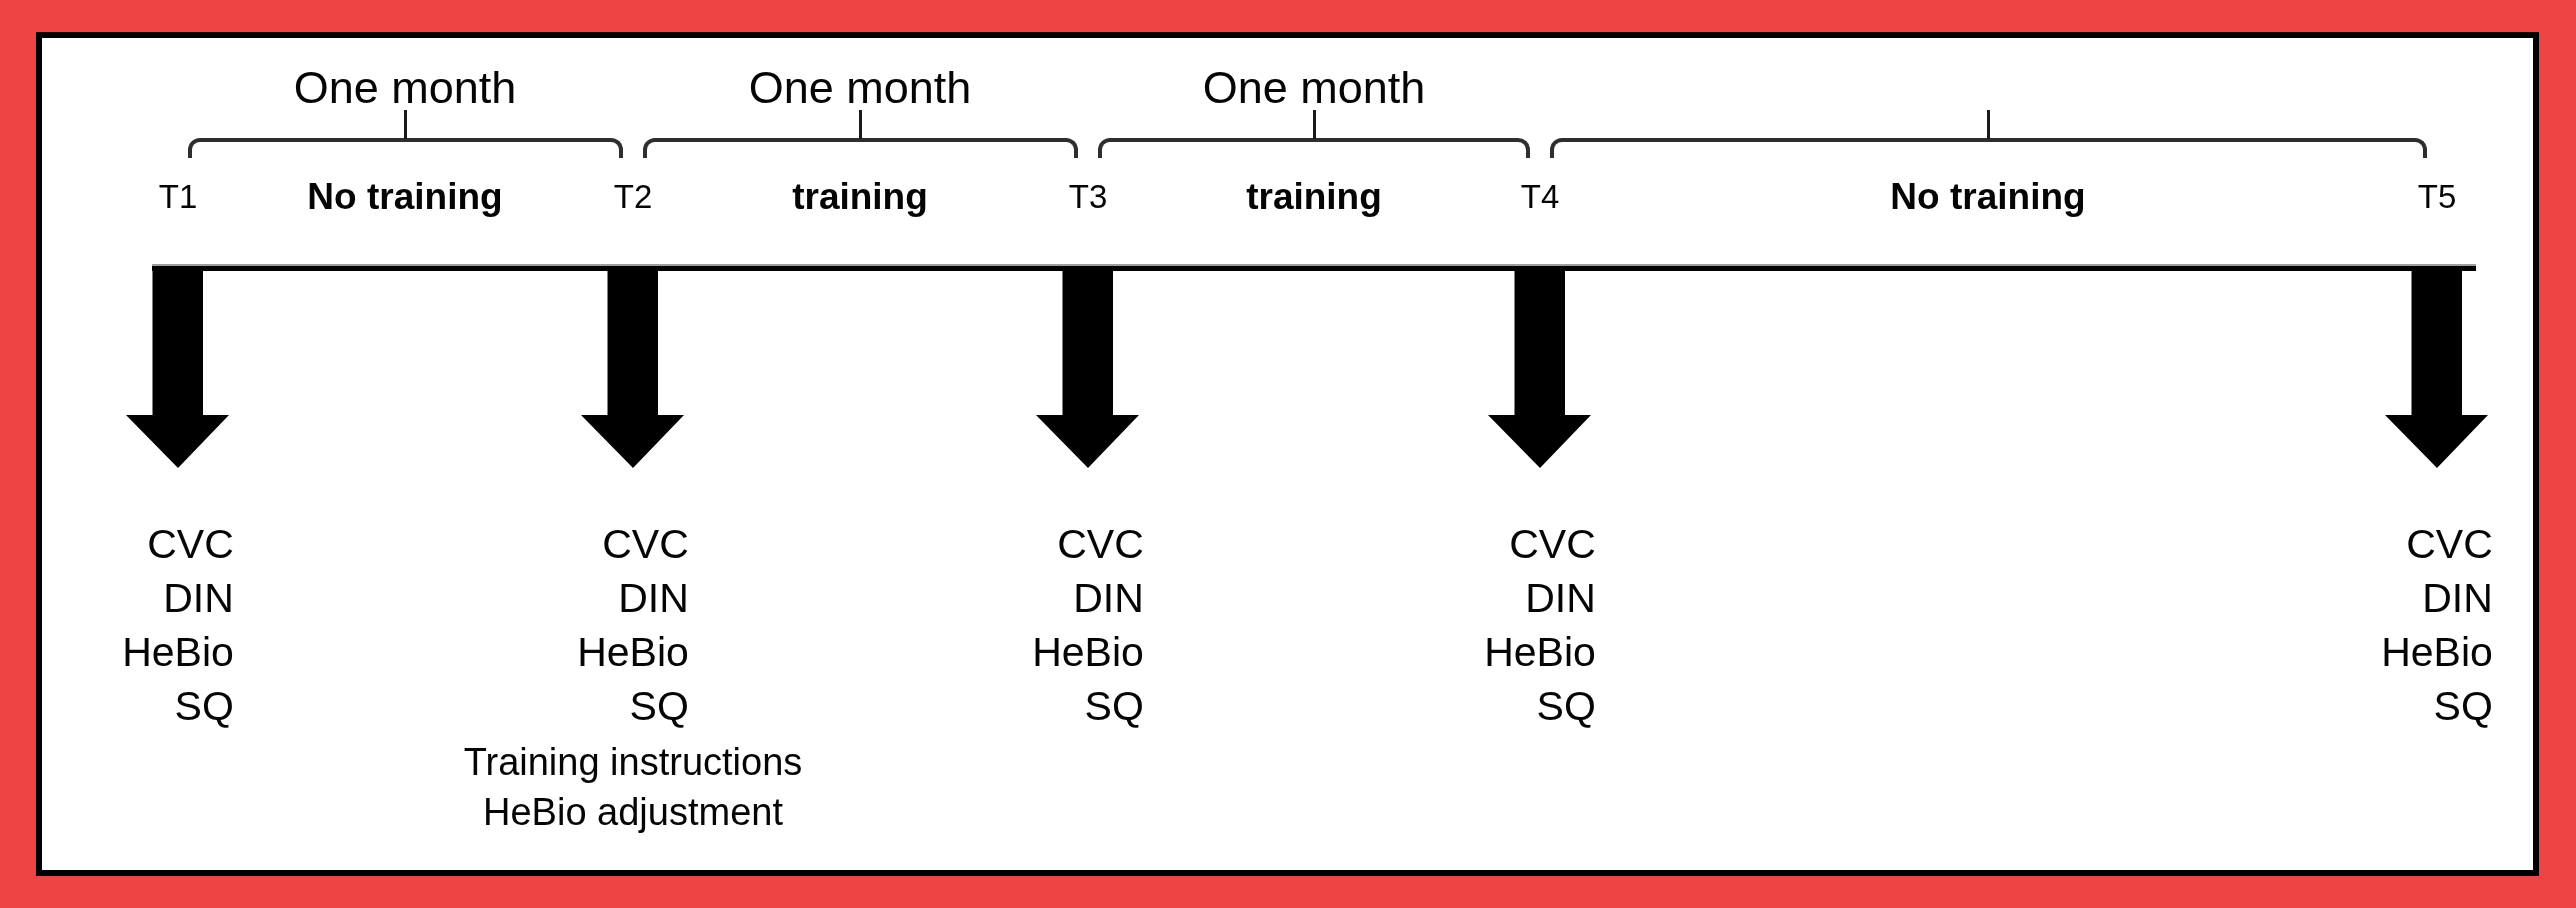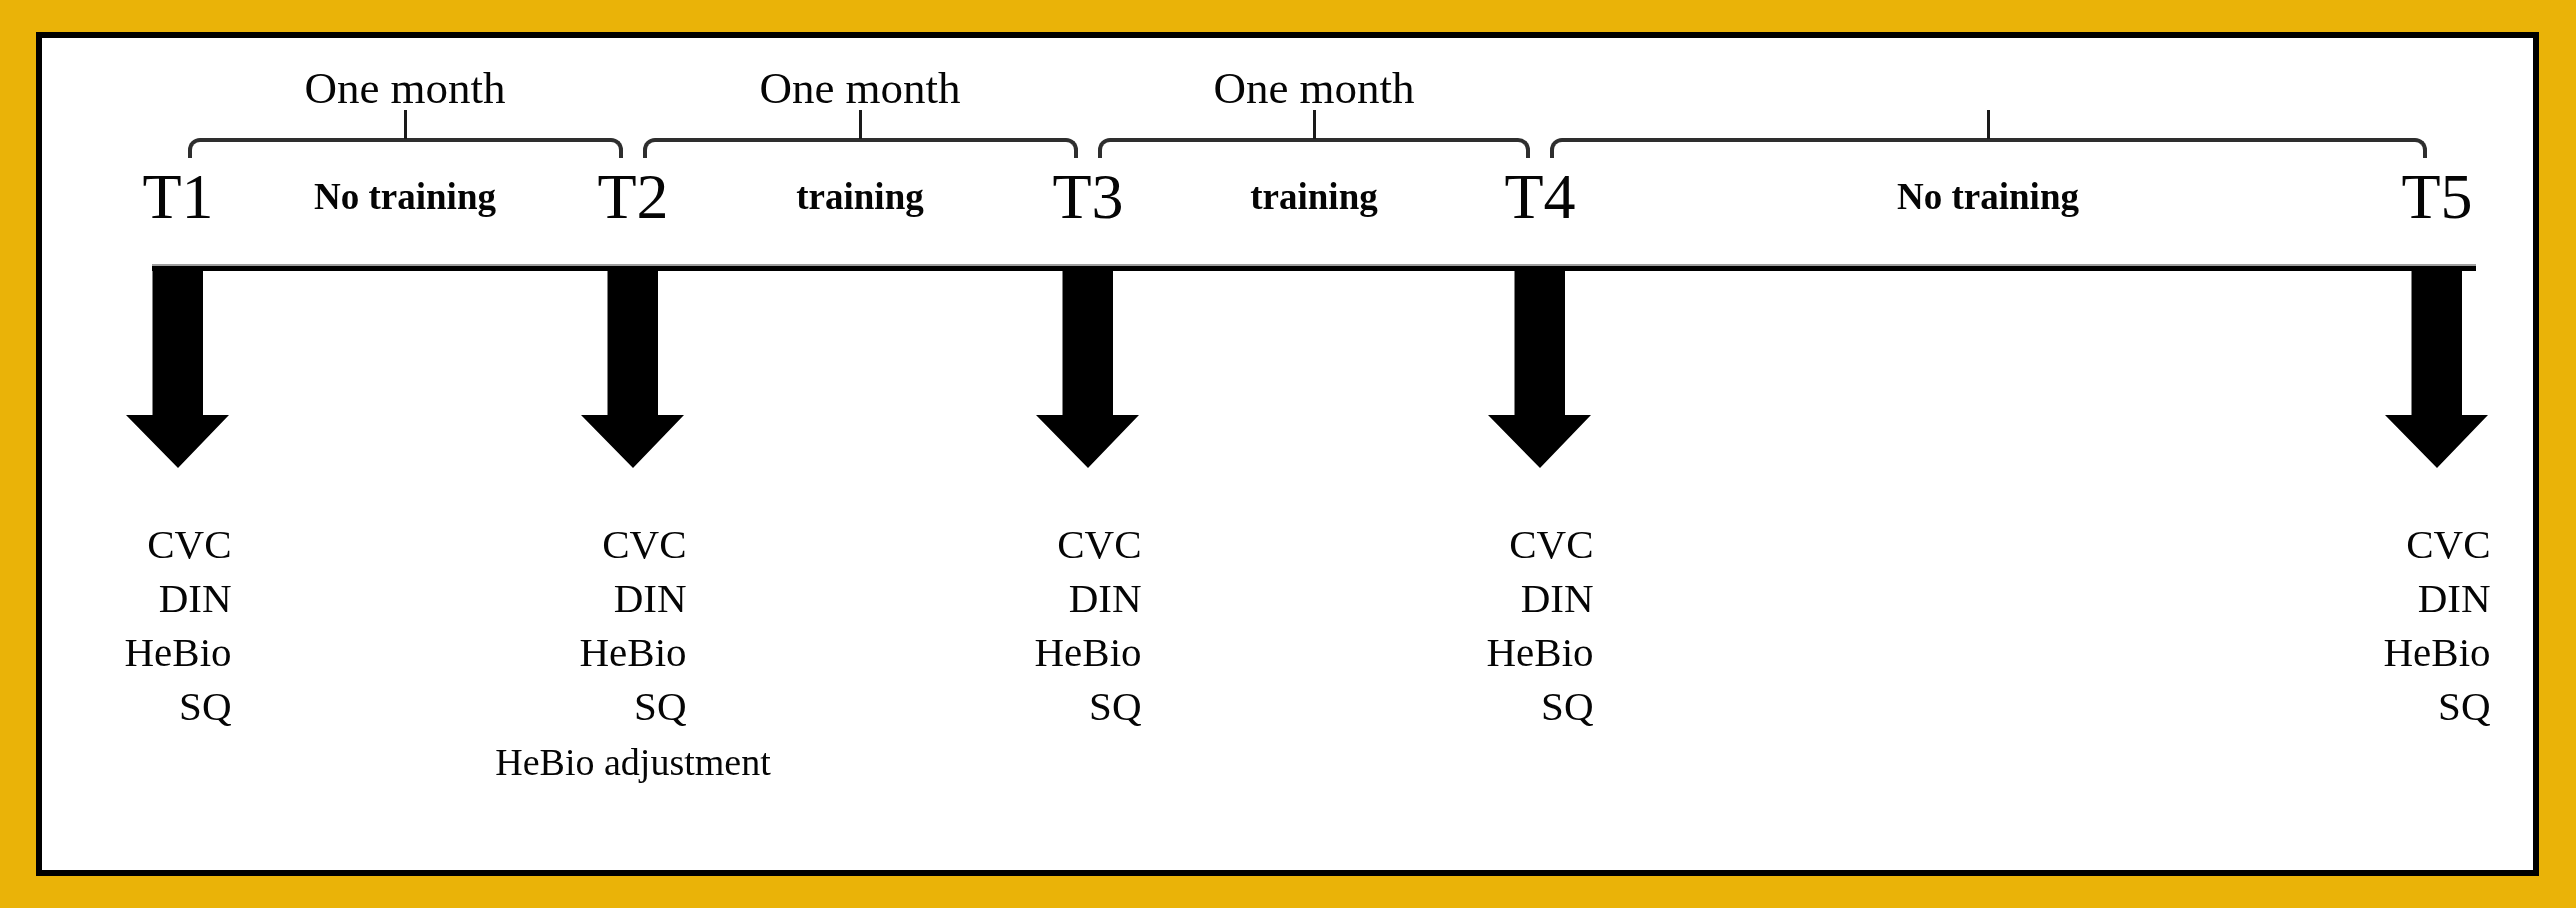--- a/index.html
+++ b/index.html
@@ -1,31 +1,31 @@
 <!DOCTYPE html>
 <html style="font-size:10.6px"><head>
 <meta charset="utf-8">
 <style>
   html,body{margin:0;padding:0;background:#ffffff;width:2576px;height:908px;overflow:hidden;}
-  #canvas{position:relative;width:2576px;height:908px;background:#eab308;
-          font-family:Liberation Serif, serif;color:#050505;}
+  #canvas{position:relative;width:2576px;height:908px;background:#ef4444;
+          font-family:Liberation Sans, sans-serif;color:#050505;}
   .frame{position:absolute;left:36px;top:32px;width:2503px;height:844px;
          border:6.6px solid #000;box-sizing:border-box;background:#fff;}
   .timeline{position:absolute;left:152px;top:264px;width:2324px;height:7.3px;
             background:#000;border-top:2px solid #9e9e9e;box-sizing:border-box;}
   .bracket{position:absolute;top:138px;height:20px;box-sizing:border-box;
            border-top:4.6px solid #2e2e2e;border-left:4px solid #2e2e2e;border-right:4px solid #2e2e2e;
            border-top-left-radius:12px;border-top-right-radius:12px;}
   .tick{position:absolute;top:110px;width:3.3px;height:29px;background:#1a1a1a;}
   .duration{position:absolute;top:65px;transform:translateX(-50%);
             font-size:45px;line-height:46px;white-space:nowrap;}
   .condition{position:absolute;top:176px;transform:translateX(-50%);
              font-size:37px;line-height:42px;font-weight:700;white-space:nowrap;}
   .tlabel{position:absolute;top:172px;transform:translateX(-50%);
-          font-size:64px;line-height:50px;white-space:nowrap;}
+          font-size:33px;line-height:50px;white-space:nowrap;}
   .arrow{position:absolute;top:266px;width:103px;height:202px;background:#000;
          clip-path:polygon(26.5px 0,77px 0,77px 149px,103px 149px,52px 202px,0 149px,26.5px 149px);}
   .measures{position:absolute;top:517px;transform:translateX(-50%);
             font-size:41px;line-height:54px;text-align:right;white-space:nowrap;}
   .notes{position:absolute;top:737px;transform:translateX(-50%);
          font-size:38px;line-height:50px;text-align:center;white-space:nowrap;}
 </style>
 </head>
 <body>
 
@@ -57,20 +57,21 @@
     </div>
     <div class="tlabel" style="left: 633px;">T2</div>
     <div class="arrow" style="left: 581px;"></div>
     <div class="measures" style="left: 633px;">
       <div>CVC</div>
       <div>DIN</div>
       <div>HeBio</div>
       <div>SQ</div>
     </div>
     <div class="notes" style="left: 633px;">
+      <div>Training instructions</div>
       <div>HeBio adjustment</div>
     </div>
     <div class="tlabel" style="left: 1088px; text-align: center;">T3</div>
     <div class="arrow" style="left: 1036px;"></div>
     <div class="measures" style="left: 1088px;">
       <div>CVC</div>
       <div>DIN</div>
       <div>HeBio</div>
       <div>SQ</div>
     </div>

